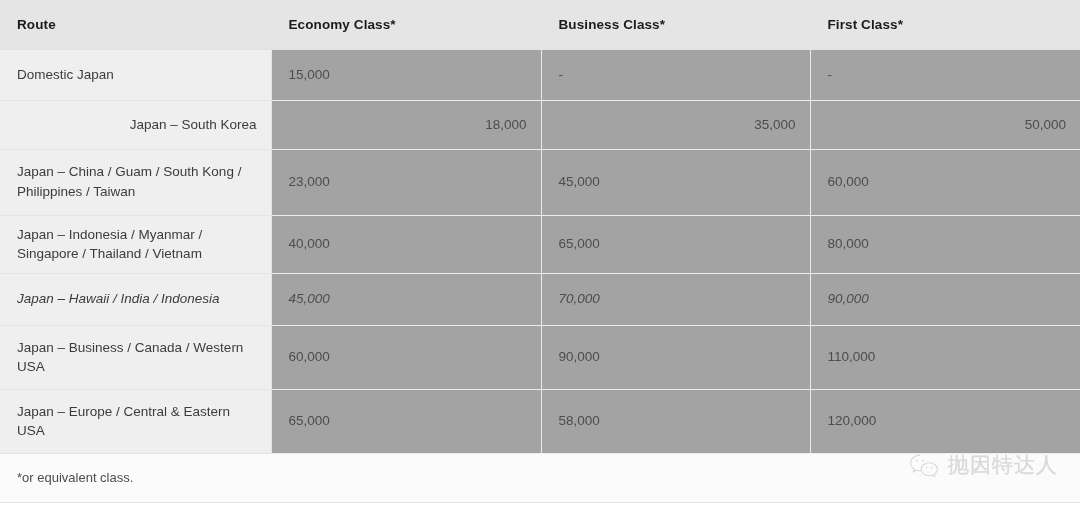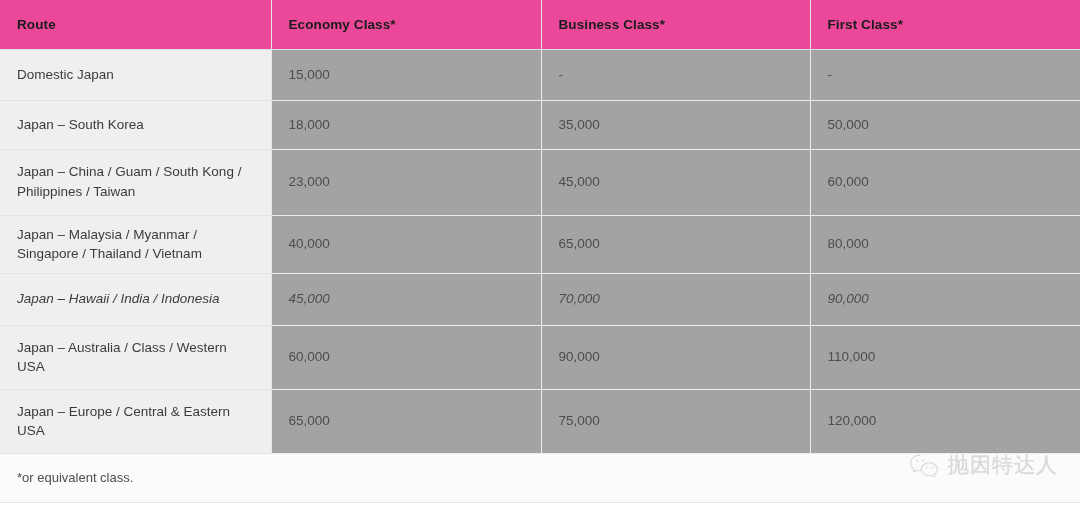--- a/index.html
+++ b/index.html
@@ -29,21 +29,21 @@
     background: #ffffff;
   }
 
   col.col-route   { width: 271px; }
   col.col-economy { width: 270px; }
   col.col-business{ width: 269px; }
   col.col-first   { width: 270px; }
 
   
   thead th {
-    background: #ec4899;
+    background: #e5e5e5;
     color: #1b1b1b;
     font-size: 13.5px;
     font-weight: bold;
     text-align: left;
     vertical-align: middle;
     height: 49px;
     padding: 0 0 0 17px;
     border-bottom: 1px solid #e2e2e2;
     border-right: 1px solid #e6e6e6;
     letter-spacing: .1px;
@@ -67,21 +67,21 @@
   tbody td:last-child { border-right: none; }
 
   tbody td.route-cell {
     background: #efefef;
     color: #3c3c3c;
     border-bottom: 1px solid #e4e4e4;
     border-right: 1px solid #e4e4e4;
   }
 
   tbody tr.r-domestic  td { height: 51px; }
-  tbody tr.r-korea     td { height: 49px; }
+  tbody tr.r-korea     td { height: 49px; text-align: right; }
   tbody tr.r-china     td { height: 66px; }
   tbody tr.r-sea       td { height: 58px; }
   tbody tr.r-hawaii    td { height: 52px; font-style: italic; }
   tbody tr.r-australia td { height: 64px; }
   tbody tr.r-europe    td { height: 64px; }
 
   
   tfoot td.footnote-cell {
     height: 49px;
     font-size: 13px;
@@ -160,44 +160,44 @@
       </tr>
 
       <tr class="r-china">
         <td class="route-cell">Japan – China / Guam / South Kong / Philippines / Taiwan</td>
         <td>23,000</td>
         <td>45,000</td>
         <td>60,000</td>
       </tr>
 
       <tr class="r-sea">
-        <td class="route-cell">Japan – Malaysia / Myanmar / Singapore / Thailand / Vietnam</td>
+        <td class="route-cell">Japan – Indonesia / Myanmar / Singapore / Thailand / Vietnam</td>
         <td>40,000</td>
         <td>65,000</td>
         <td>80,000</td>
       </tr>
 
       <tr class="r-hawaii">
         <td class="route-cell">Japan – Hawaii / India / Indonesia</td>
         <td>45,000</td>
         <td>70,000</td>
         <td>90,000</td>
       </tr>
 
       <tr class="r-australia">
-        <td class="route-cell">Japan – Australia / Class / Western USA</td>
+        <td class="route-cell">Japan – Business / Canada / Western USA</td>
         <td>60,000</td>
         <td>90,000</td>
         <td>110,000</td>
       </tr>
 
       <tr class="r-europe">
         <td class="route-cell">Japan – Europe / Central &amp; Eastern USA</td>
         <td>65,000</td>
-        <td>75,000</td>
+        <td>58,000</td>
         <td>120,000</td>
       </tr>
 
     </tbody>
 
     <tfoot>
       <tr>
         <td class="footnote-cell" colspan="4">*or equivalent class.</td>
       </tr>
     </tfoot>

